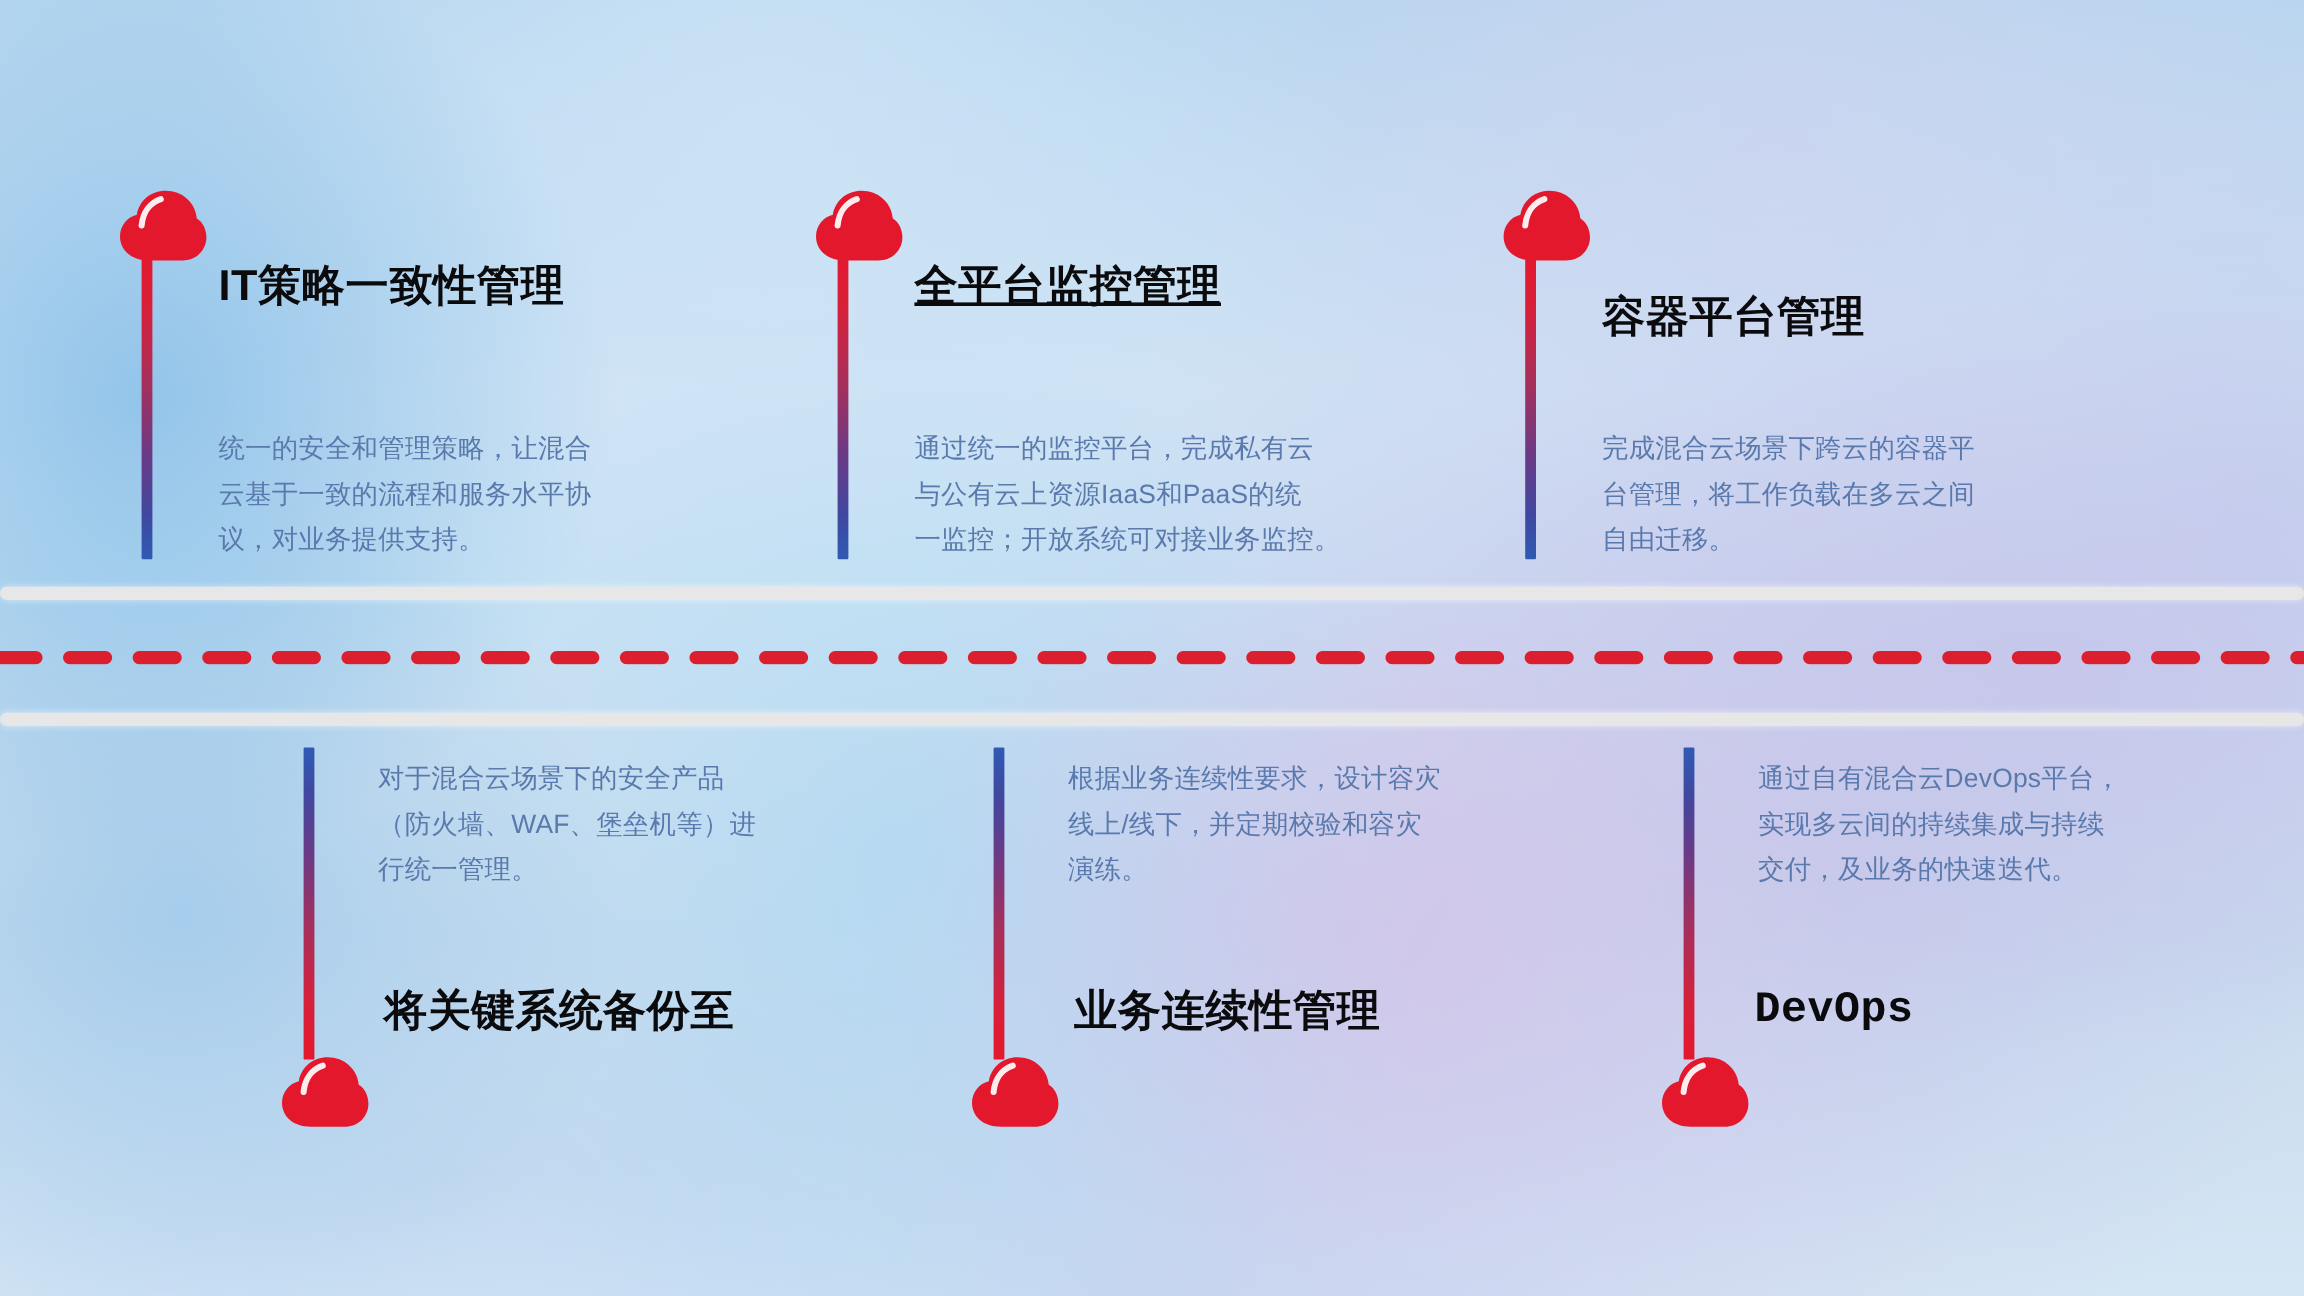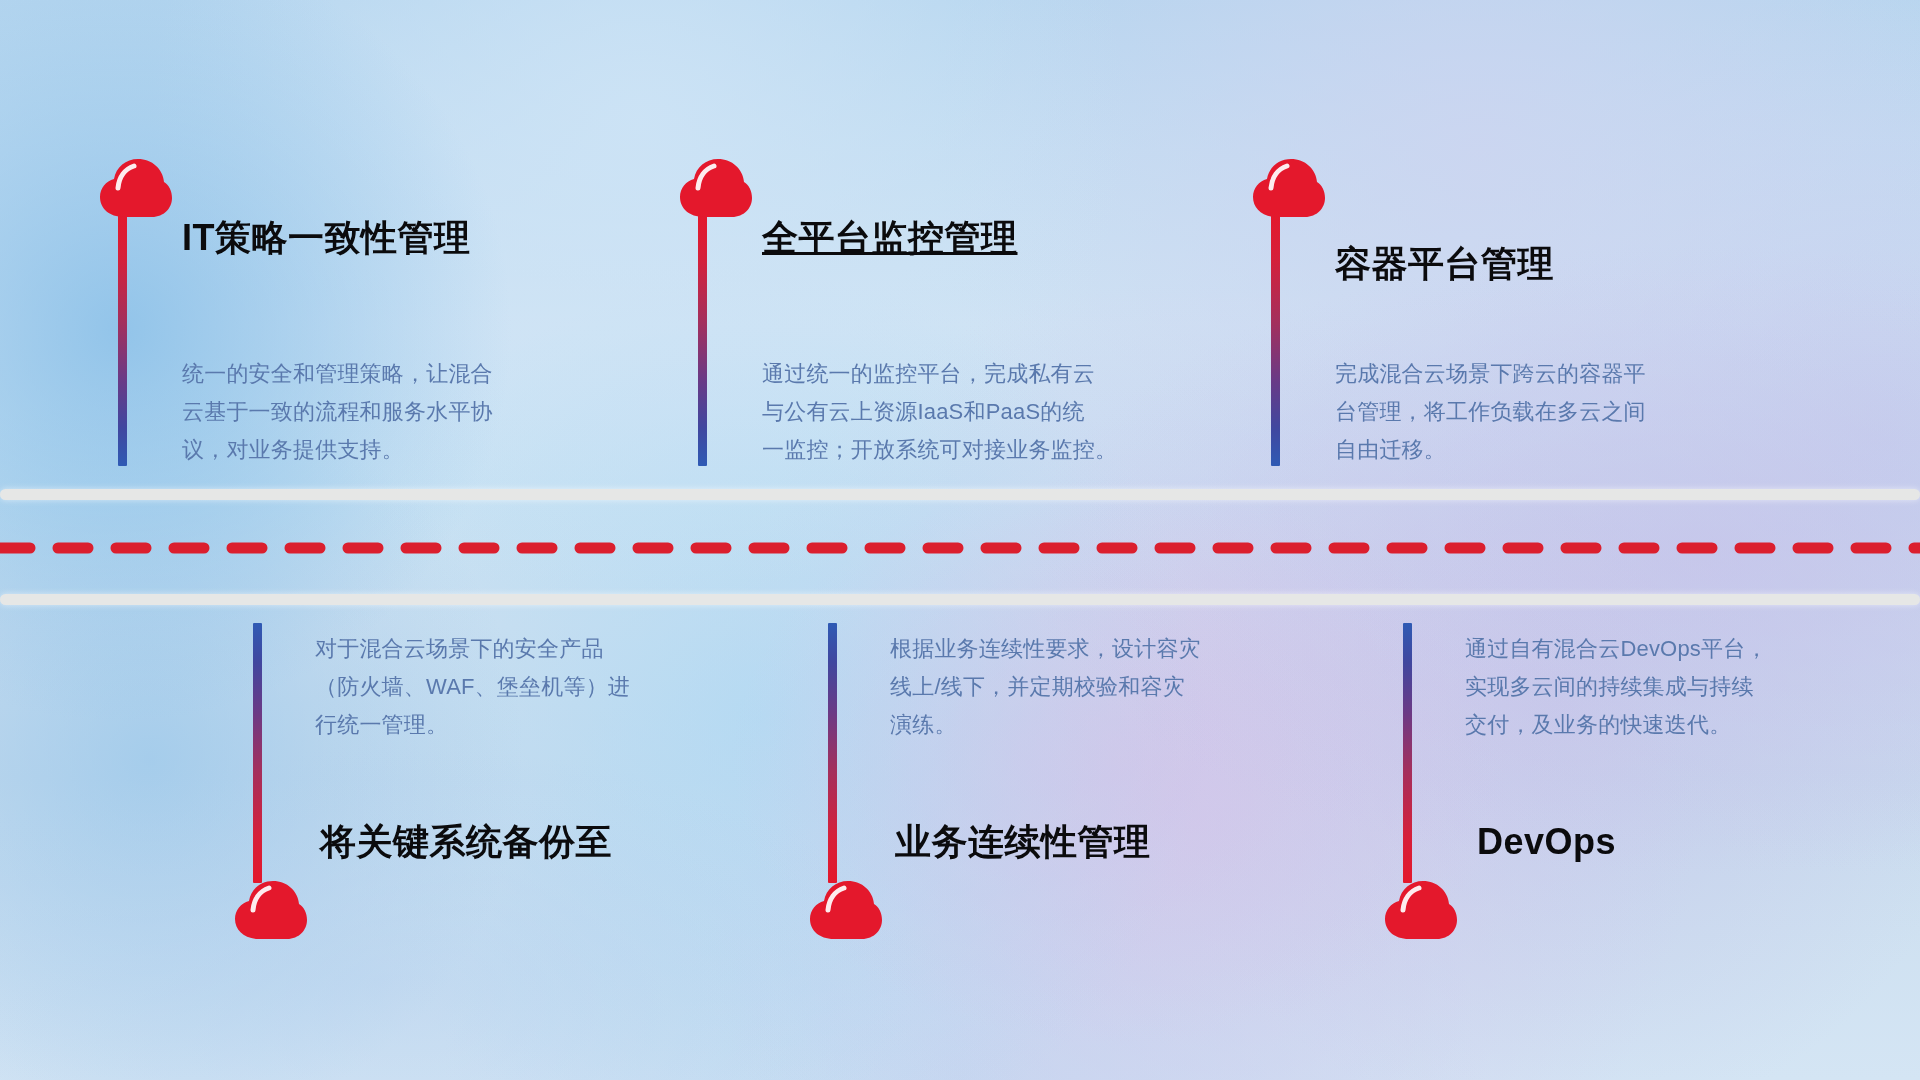--- a/index.html
+++ b/index.html
@@ -235,16 +235,16 @@
       <svg viewBox="0 0 76 60" xmlns="http://www.w3.org/2000/svg">
         <path d="M26 59 C11 59 2 50 2 39 C2 30 8 23 16 21 C18 9 28 1 40 1 C54 1 65 11 66 24 C71 27 74 33 74 40 C74 50 66 59 54 59 Z" fill="#E4182C"></path>
         <path d="M20 30 C21 19 27 11 36 8" stroke="#ffffff" stroke-width="5" stroke-linecap="round" fill="none" opacity="0.92"></path>
       </svg>
     </div>
     <div class="col-body" style="left:100px; top:630px;">
       <span class="ln">通过自有混合云DevOps平台，</span>
       <span class="ln">实现多云间的持续集成与持续</span>
       <span class="ln">交付，及业务的快速迭代。</span>
     </div>
-    <div class="col-title" style="left:112px; top:824px;">DevOps</div>
+    <div class="col-title" style="left:97px; top:824px;font-family:Liberation Mono, monospace;">DevOps</div>
   </div>
 
 </div>
 
 </body></html>

